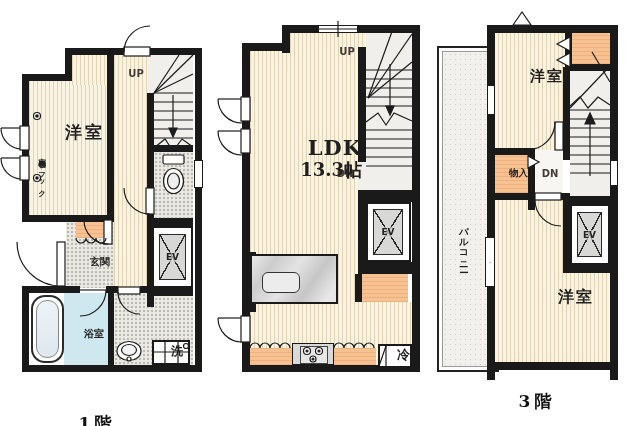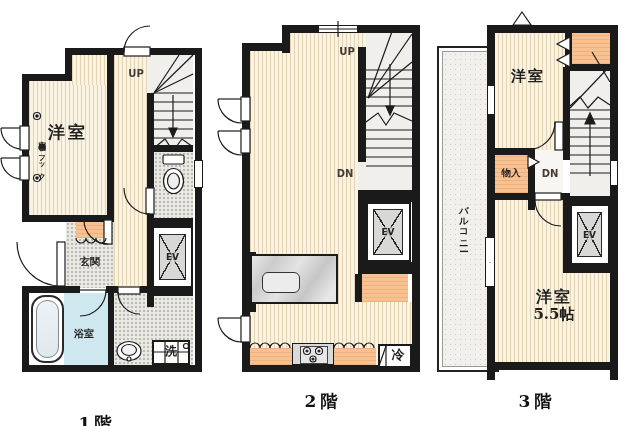--- a/index.html
+++ b/index.html
@@ -20,21 +20,21 @@
   .bath{position:absolute;background:#cfe7ee;}
   .marble{position:absolute;border:2px solid #1a1a1a;
     background:linear-gradient(125deg,#e9e9e9,#cccccc 22%,#e3e3e3 45%,#c6c6c6 68%,#e7e7e7 90%);}
   .evbox{position:absolute;background:#fff;border:2px solid #1a1a1a;box-sizing:border-box;}
   .evin{position:absolute;border:1px solid #2a2a2a;box-sizing:border-box;
     background:linear-gradient(to top right,transparent calc(50% - 0.7px),#2a2a2a calc(50% - 0.7px),#2a2a2a calc(50% + 0.7px),transparent calc(50% + 0.7px)),
                linear-gradient(to bottom right,transparent calc(50% - 0.7px),#2a2a2a calc(50% - 0.7px),#2a2a2a calc(50% + 0.7px),transparent calc(50% + 0.7px)),#d8d8d6;
     display:flex;align-items:center;justify-content:center;}
   .evin span{font:bold 9px "DejaVu Sans","Liberation Sans",sans-serif;color:#222;background:rgba(216,216,214,.7);padding:0 1px;}
   .win{position:absolute;background:#fff;border:1px solid #1a1a1a;box-sizing:border-box;}
-  .txt{position:absolute;color:#1f1f1f;text-align:center;line-height:1.15;}
+  .txt{position:absolute;color:#1f1f1f;text-align:right;line-height:1.15;}
   .updn{position:absolute;color:#453d35;font:bold 10px "DejaVu Sans","Liberation Sans",sans-serif;}
   .vtxt{writing-mode:vertical-rl;text-orientation:upright;letter-spacing:1px;}
   .flabel{position:absolute;font-weight:bold;font-size:17px;letter-spacing:4px;color:#111;text-align:center;width:90px;}
   svg.ov{position:absolute;overflow:visible;}
   .tub{position:absolute;background:#fff;border:2px solid #2a2a2a;border-radius:14px;box-sizing:border-box;}
   .tubin{position:absolute;left:3px;top:3px;right:3px;bottom:3px;border:1px solid #888;border-radius:11px;
     background:linear-gradient(160deg,#eef4f8,#dde7ee);}
   .sinkin{position:absolute;background:#ececec;border:1.5px solid #333;border-radius:6px;}
   .stove{position:absolute;background:#d9d9d9;border:1.5px solid #1a1a1a;box-sizing:border-box;}
   .stovein{position:absolute;background:#e6e6e6;border:1px solid #444;}
@@ -235,20 +235,24 @@
       <g>
         <line x1="158" y1="335" x2="158" y2="357"></line>
           <line x1="151" y1="356" x2="158" y2="336"></line>
       </g>
       <line x1="110" y1="11" x2="110" y2="27"></line>
       <line x1="90" y1="19" x2="130" y2="19"></line>
     </svg>
 
     <div class="updn" style="left:106px;top:36px;width:26px;text-align:center;">UP</div>
     <div class="updn" style="left:103px;top:158px;width:28px;text-align:center;">DN</div>
+    <div class="txt" style="left:30px;top:126px;width:104px;font-weight:bold;">
+      <div style="font-size:21px;letter-spacing:1px;">LDK</div>
+      <div style="font-size:18px;">13.3帖</div>
+    </div>
     <div class="txt" style="left:158px;top:338px;width:24px;font-size:13px;font-weight:bold;">冷</div>
   </div>
 
   <div class="floor" id="f3" style="left:432px;top:10px;width:195px;height:366px;">
 
     <div class="abs" style="left:5px;top:36px;width:62px;height:326px;border:2px solid #222;background:#fff;box-sizing:border-box;"></div>
     <div class="balc" style="left:10px;top:41px;width:52px;height:316px;border:1px solid #999;box-sizing:border-box;"></div>
 
     <div class="tatami" style="left:62px;top:23px;width:71px;height:127px;"></div>
     <div class="orange" style="left:140px;top:23px;width:38px;height:31px;"></div>
@@ -310,20 +314,18 @@
     </svg>
 
     <div class="txt" style="left:60px;top:58px;width:72px;font-weight:bold;">
       <div style="font-size:15px;letter-spacing:2px;">洋室</div>
     </div>
     <div class="txt" style="left:62px;top:158px;width:34px;font-size:9.5px;font-weight:bold;">物入</div>
     <div class="updn" style="left:104px;top:158px;width:28px;text-align:center;">DN</div>
     <div class="txt vtxt" style="left:26px;top:168px;height:90px;font-size:9.5px;font-weight:bold;">バルコニー</div>
     <div class="txt" style="left:82px;top:278px;width:80px;font-weight:bold;">
       <div style="font-size:16px;letter-spacing:2px;">洋室</div>
-      <div style="font-size:15px;">5.5帖</div>
     </div>
   </div>
 
   <div class="flabel" style="left:52px;top:412px;">1階</div>
-  <div class="flabel" style="left:278px;top:390px;">2階</div>
   <div class="flabel" style="left:492px;top:390px;">3階</div>
 </div>
 
 </body></html>

